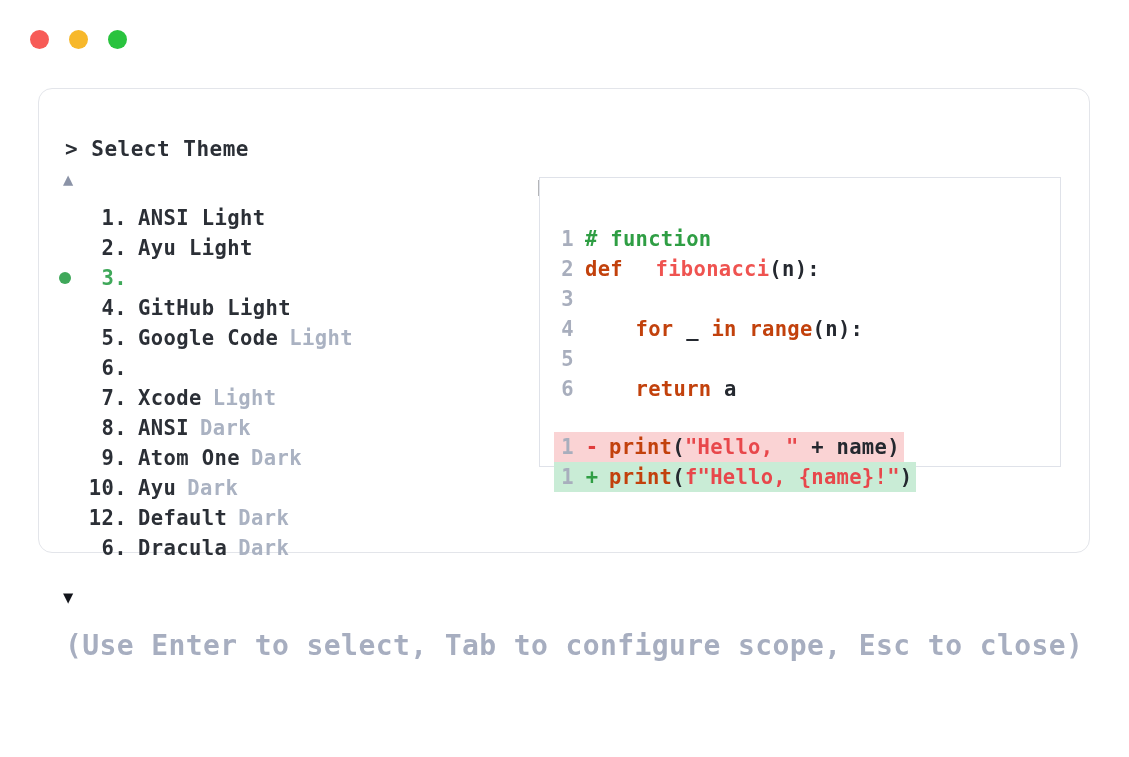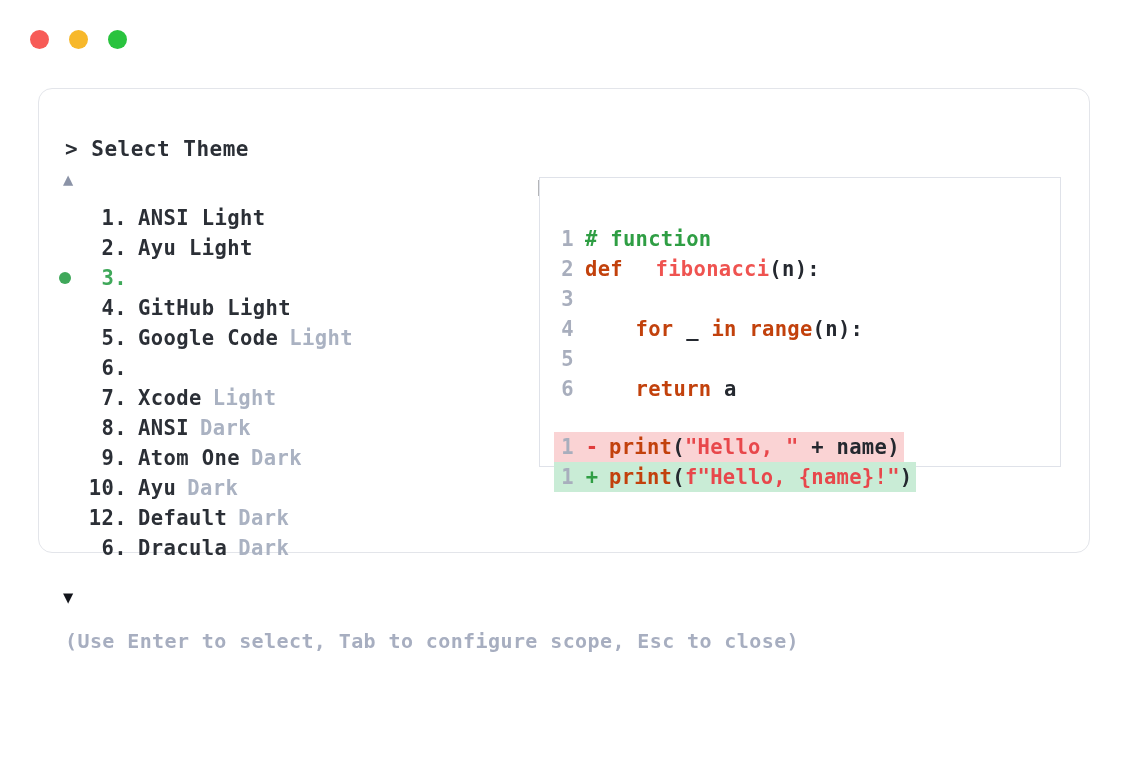--- a/index.html
+++ b/index.html
@@ -127,21 +127,21 @@
   .theme-row.selected .row-name,
   .theme-row.selected .row-tag {
     color: #3fa85a;
   }
 
   
   .footer-hint {
     position: absolute;
     left: 26px;
     top: 540px;
-    font-size: 20px;
+    font-size: 28px;
     color: #a7aec0;
     letter-spacing: 0.4px;
     white-space: pre;
   }
 
   
   .preview-panel {
     position: absolute;
     left: 500px;
     top: 88px;

